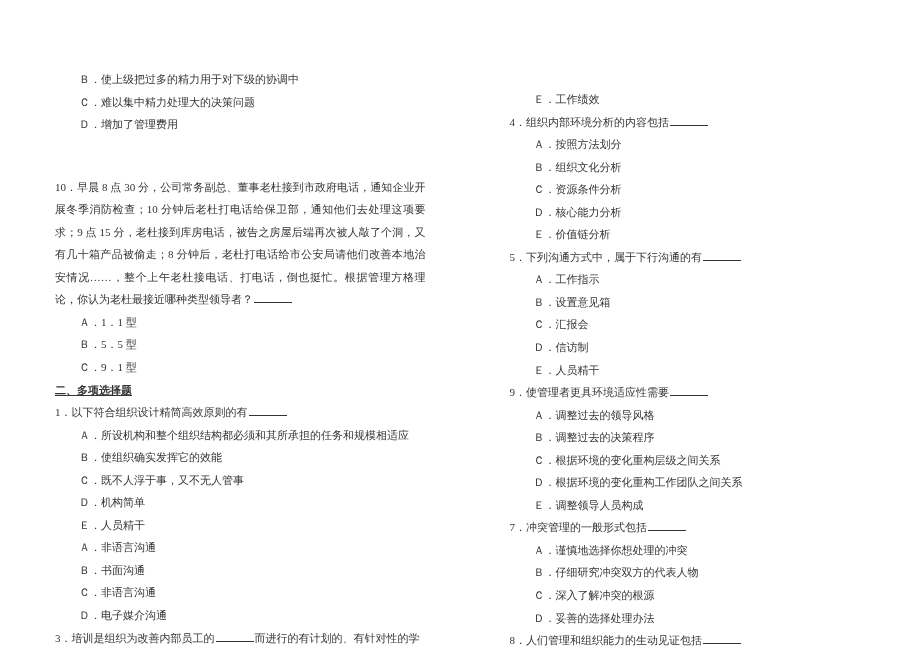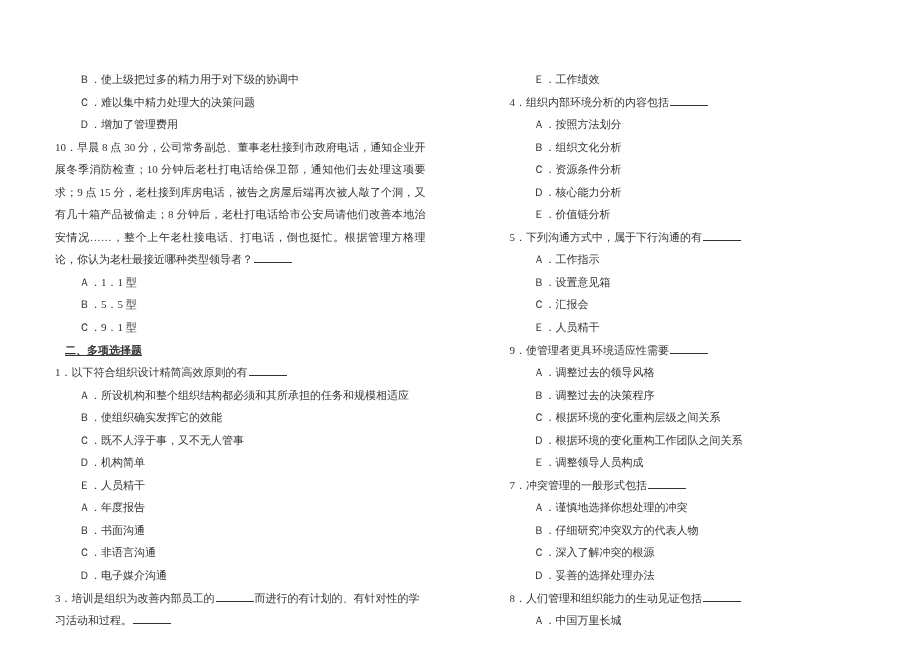--- a/index.html
+++ b/index.html
@@ -18,29 +18,28 @@
       width: 100%;
       height: 100%;
       gap: 24px;
     }
     .col {
       flex: 1;
       padding: 68px 30px 30px 30px;
       line-height: 2.05;
     }
     .col-left { padding-left: 55px; padding-right: 20px; }
-    .col-right { padding-left: 40px; padding-right: 40px; }
+    .col-right { padding-left: 40px; padding-right: 40px; margin-top: 20px; }
     .opt { padding-left: 24px; }
     .q { padding-left: 0; }
-    .q-indent { padding-left: 0; text-align: justify; }
+    .q-indent { padding-left: 0; text-align: justify; margin-top: 40px; }
     .section-title {
       font-weight: bold;
       text-decoration: underline;
       padding-left: 0;
-      margin-left: 10px;
     }
     .blank {
       display: inline-block;
       border-bottom: 1px solid #333;
       min-width: 38px;
       height: 0.9em;
       vertical-align: baseline;
       margin: 0 1px;
     }
   </style>
@@ -65,21 +64,21 @@
 
     <div class="q">
       <span>1．以下符合组织设计精简高效原则的有</span><span class="blank"></span>
     </div>
     <div class="opt">Ａ．所设机构和整个组织结构都必须和其所承担的任务和规模相适应</div>
     <div class="opt">Ｂ．使组织确实发挥它的效能</div>
     <div class="opt">Ｃ．既不人浮于事，又不无人管事</div>
     <div class="opt">Ｄ．机构简单</div>
     <div class="opt">Ｅ．人员精干</div>
 
-    <div class="opt">Ａ．年度报告</div>
+    <div class="opt">Ａ．非语言沟通</div>
     <div class="opt">Ｂ．书面沟通</div>
     <div class="opt">Ｃ．非语言沟通</div>
     <div class="opt">Ｄ．电子媒介沟通</div>
 
     <div class="q">
       <span>3．培训是组织为改善内部员工的</span><span class="blank"></span><span>而进行的有计划的、有针对性的学习活动和过程。</span><span class="blank"></span>
     </div>
 
   </div>
 
@@ -94,20 +93,21 @@
     <div class="opt">Ｃ．资源条件分析</div>
     <div class="opt">Ｄ．核心能力分析</div>
     <div class="opt">Ｅ．价值链分析</div>
 
     <div class="q">
       <span>5．下列沟通方式中，属于下行沟通的有</span><span class="blank"></span>
     </div>
     <div class="opt">Ａ．工作指示</div>
     <div class="opt">Ｂ．设置意见箱</div>
     <div class="opt">Ｃ．汇报会</div>
+    <div class="opt">Ｄ．信访制</div>
     <div class="opt">Ｅ．人员精干</div>
 
     <div class="q">
       <span>9．使管理者更具环境适应性需要</span><span class="blank"></span>
     </div>
     <div class="opt">Ａ．调整过去的领导风格</div>
     <div class="opt">Ｂ．调整过去的决策程序</div>
     <div class="opt">Ｃ．根据环境的变化重构层级之间关系</div>
     <div class="opt">Ｄ．根据环境的变化重构工作团队之间关系</div>
     <div class="opt">Ｅ．调整领导人员构成</div>

